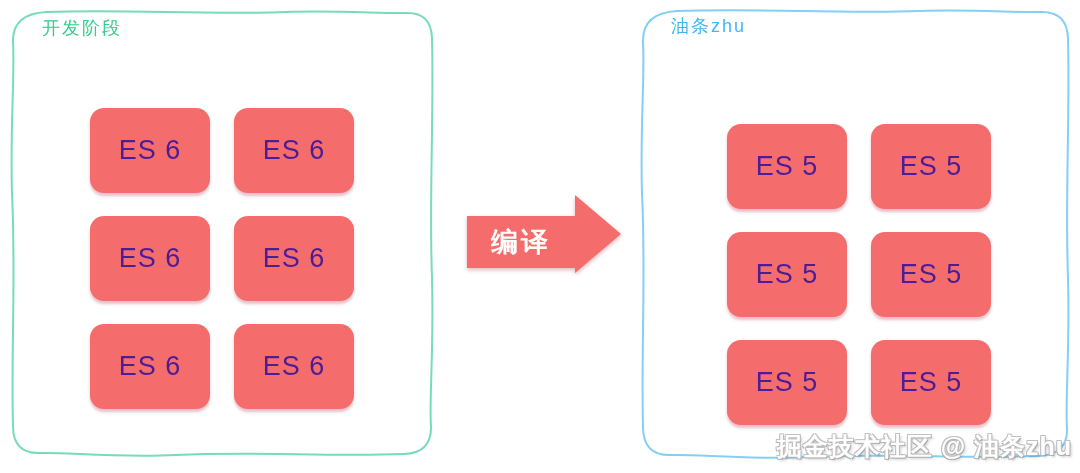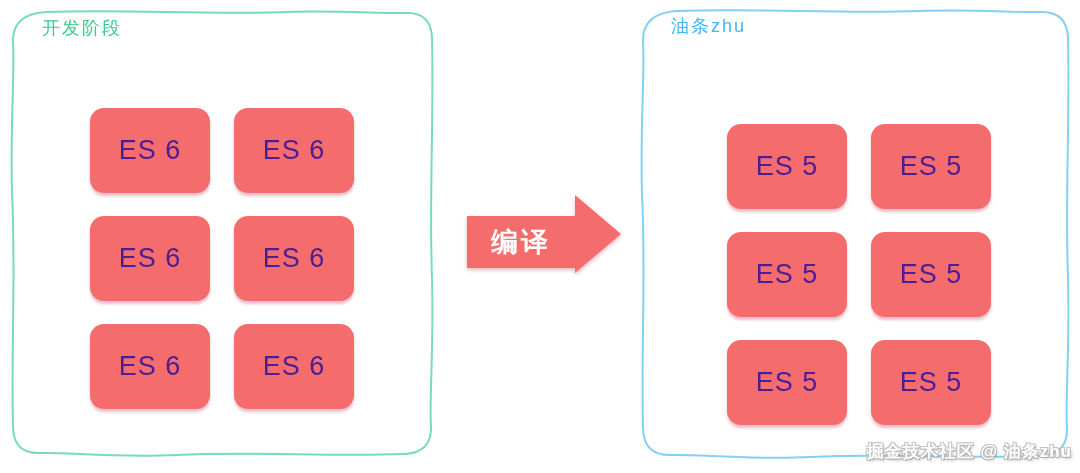--- a/index.html
+++ b/index.html
@@ -74,21 +74,21 @@
     left: 108px; top: 0;
     width: 0; height: 0;
     border-top: 39px solid transparent;
     border-bottom: 39px solid transparent;
     border-left: 46px solid var(--box-color, #f56c6c);
   }
 
   .watermark {
     position: absolute;
     right: 8px; bottom: 10px;
-    font-size: 17px;
+    font-size: 25px;
     font-weight: 700;
     letter-spacing: 1px;
     color: #ffffff;
     text-shadow:
       -1px -1px 0 #c2c2c2,
        1px -1px 0 #c2c2c2,
       -1px  1px 0 #b5b5b5,
        1px  1px 0 #a8a8a8,
        2px  2px 3px rgba(0,0,0,0.22);
     z-index: 5;

